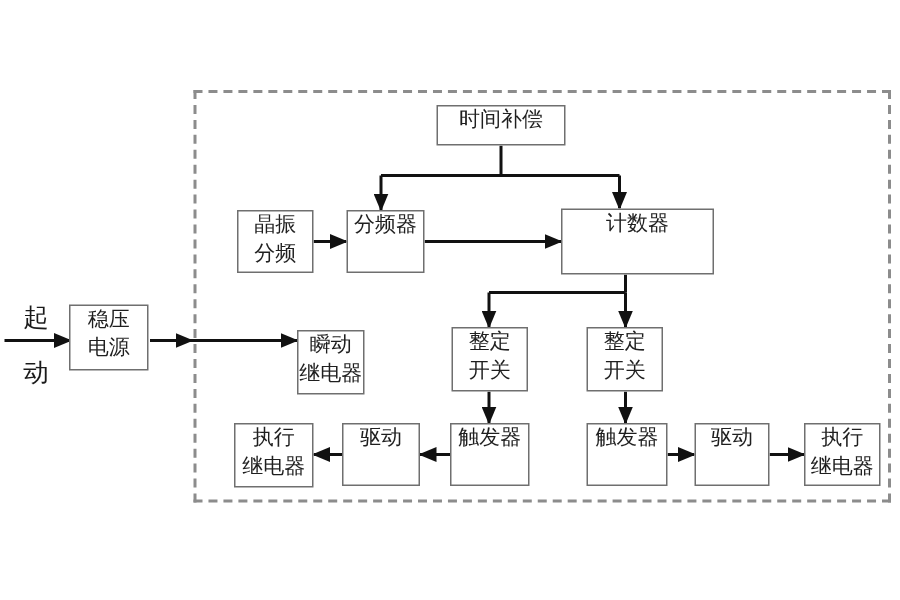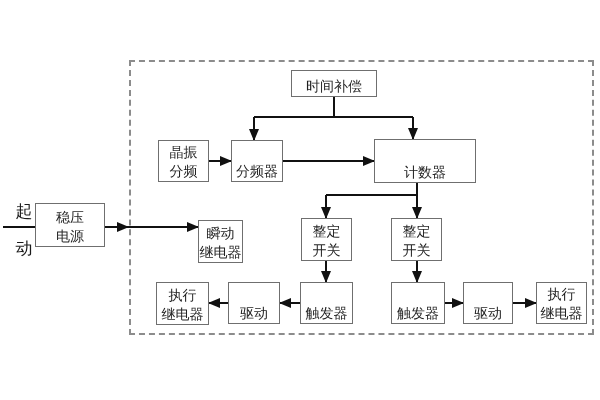--- a/index.html
+++ b/index.html
@@ -25,21 +25,21 @@
   }
   .node {
     position: absolute;
     box-sizing: border-box;
     border: 1.5px solid #6f6f6f;
     background: #ffffff;
     color: #1f1f1f;
     display: flex;
     flex-direction: column;
     align-items: center;
-    justify-content: flex-end;
+    justify-content: flex-start;
     text-align: center;
     font-size: 14px;
     line-height: 1.35;
     white-space: nowrap;
   }
   .start-label {
     position: absolute;
     left: 10px; top: 200px;
     width: 28px;
     color: #1a1a1a;
@@ -81,21 +81,21 @@
     </g>
   </svg>
 
   <div class="dashed-box"></div>
 
   <div class="start-label">
     <span class="c1">起</span>
     <span class="c2">动</span>
   </div>
 
-  <div class="node" style="left:35px;top:203px;width:70px;height:44px">
+  <div class="node" style="left:46px;top:203px;width:53px;height:44px">
     <span>稳压</span>
     <span>电源</span>
   </div>
 
   <div class="node" style="left:291px;top:70px;width:86px;height:27px">
     <span>时间补偿</span>
   </div>
 
   <div class="node" style="left:231px;top:140px;width:52px;height:42px">
     <span>分频器</span>

